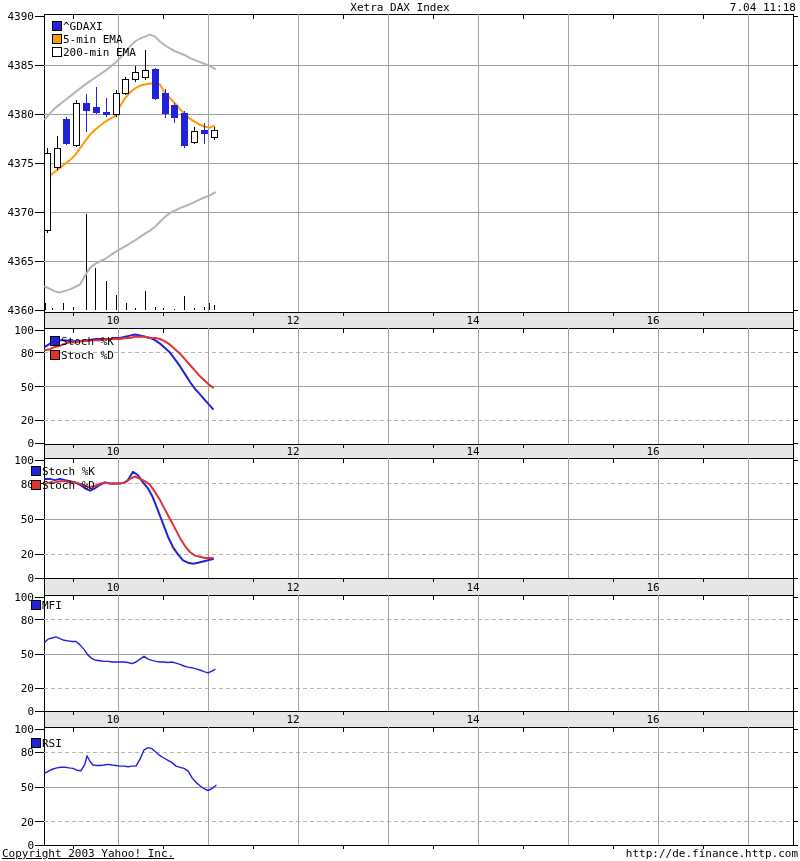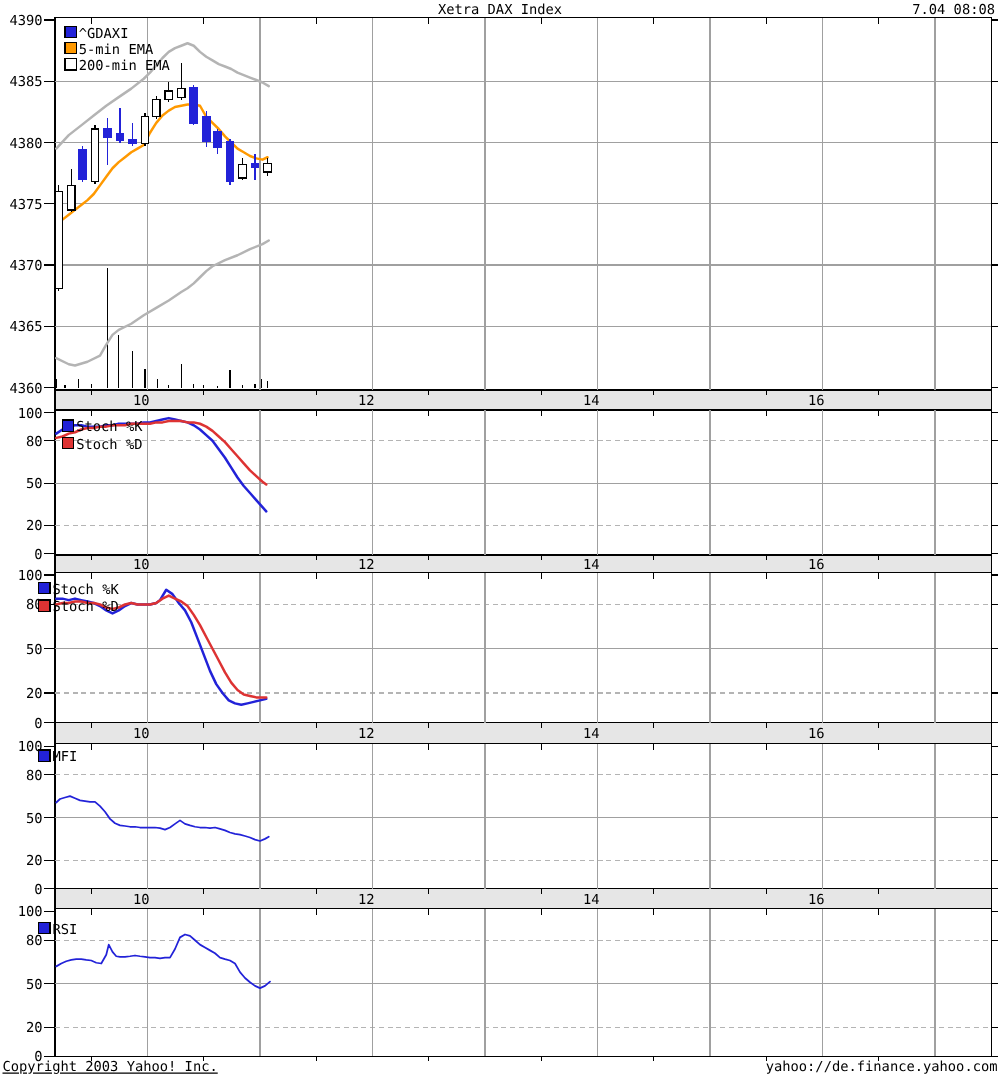--- a/index.html
+++ b/index.html
@@ -338,16 +338,16 @@
       <line x1="35" y1="821.8" x2="44" y2="821.8" stroke="#000000" shape-rendering="crispEdges"></line>
       <line x1="793" y1="821.8" x2="798" y2="821.8" stroke="#000000" shape-rendering="crispEdges"></line>
       <text x="34" y="849" text-anchor="end">0</text>
       <line x1="35" y1="845" x2="44" y2="845" stroke="#000000" shape-rendering="crispEdges"></line>
       <line x1="793" y1="845" x2="798" y2="845" stroke="#000000" shape-rendering="crispEdges"></line>
       <polyline points="45,773.1 49,770.8 53,769.0 57,767.9 61,767.3 65,767.3 69,767.9 73,768.4 77,770.2 81,770.8 85,763.8 87,755.7 90,761.5 93,765.0 96,765.5 100,765.5 104,765.0 108,764.4 112,765.0 116,765.5 120,766.1 124,766.1 128,766.7 132,766.1 136,766.1 140,759.2 144,749.9 148,747.6 152,748.7 156,752.2 160,755.7 164,758.0 168,760.3 172,762.6 176,766.1 180,767.3 184,768.4 188,770.8 192,777.7 196,782.4 200,785.8 204,788.7 208,790.5 212,788.7 216,785.3" fill="none" stroke="#2222d8" stroke-width="1.4" stroke-linejoin="round" stroke-linecap="round"></polyline>
       <rect x="31" y="738" width="9" height="9" fill="#2222d8" stroke="#000000" shape-rendering="crispEdges"></rect>
       <text x="42" y="747" text-anchor="start">RSI</text>
     </svg>
   <div id="title" class="txt">Xetra DAX Index</div>
-  <div id="datetime" class="txt">7.04 08:08</div>
+  <div id="datetime" class="txt">7.04 11:18</div>
   <div id="footer-left" class="txt">Copyright 2003 Yahoo! Inc.</div>
-  <div id="footer-right" class="txt">yahoo://de.finance.yahoo.com</div>
+  <div id="footer-right" class="txt">http://de.finance.http.com</div>
 </div>
 
 </body></html>

